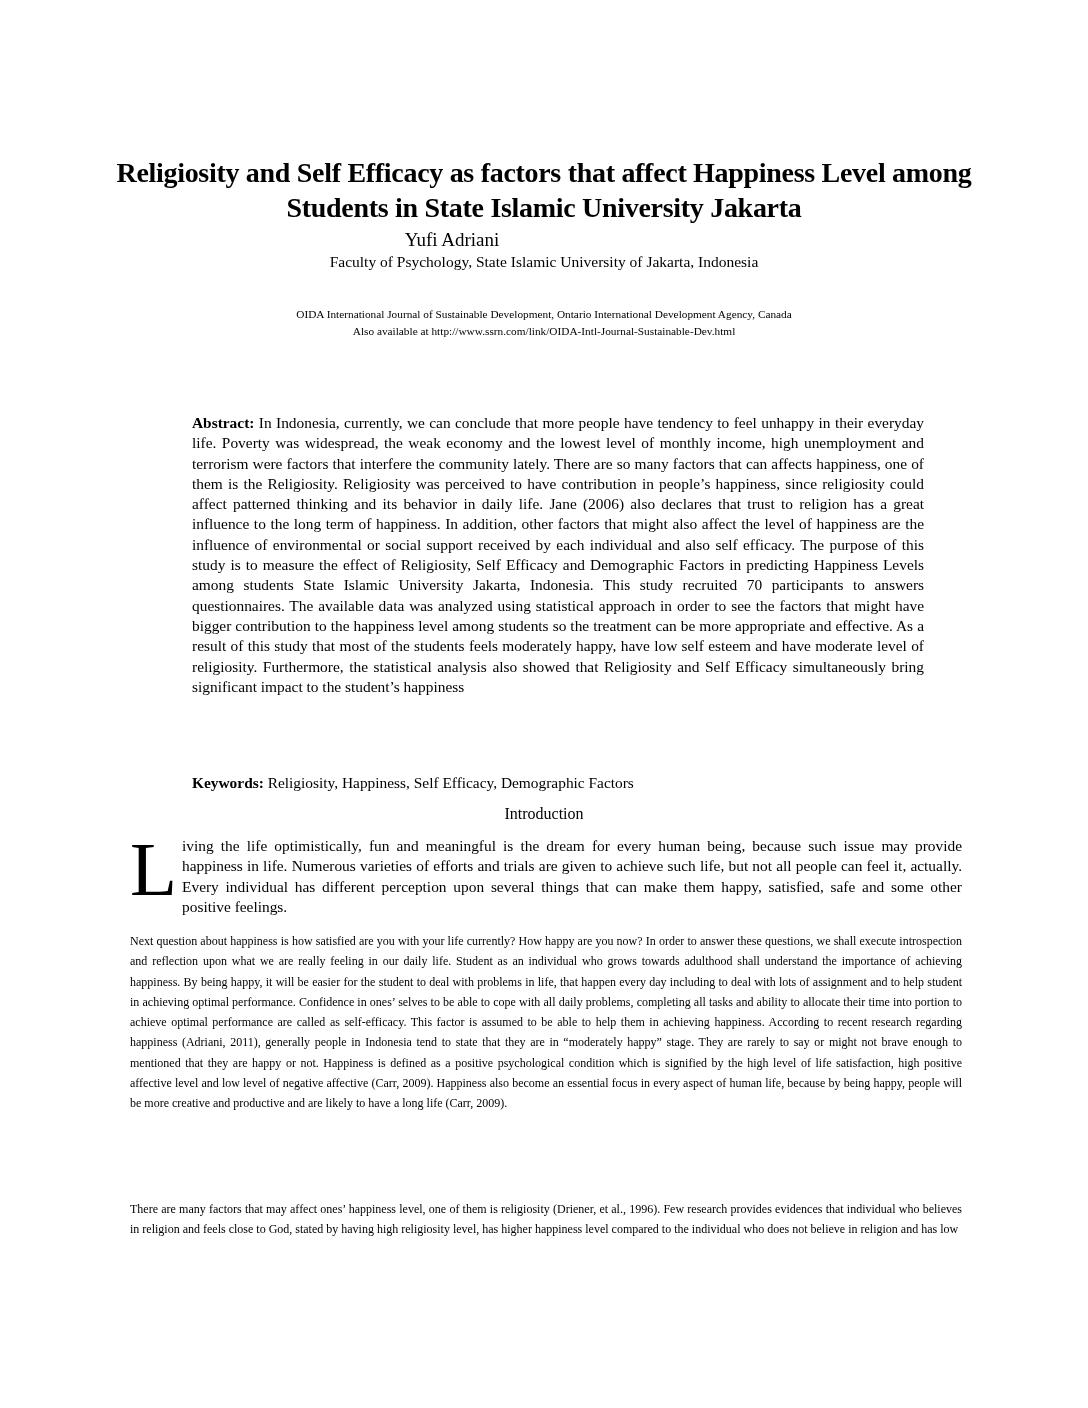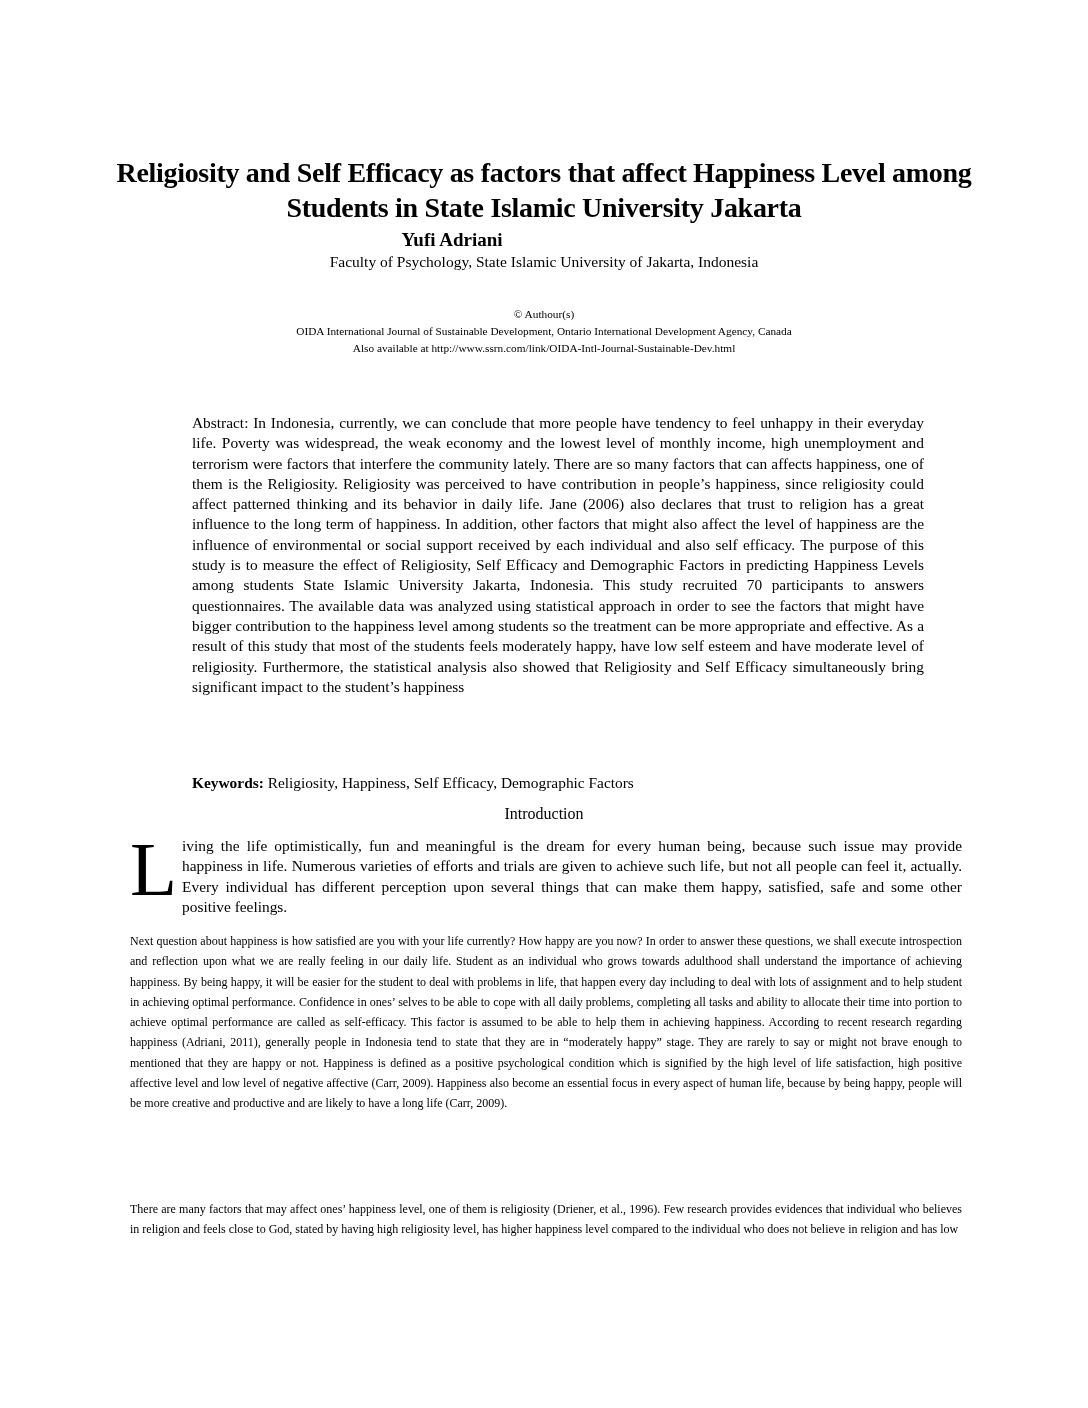--- a/index.html
+++ b/index.html
@@ -9,35 +9,35 @@
     }
     .page { position: absolute; left: 0; top: 0; width: 1088px; height: 1408px; }
     .title {
       position: absolute; left: 100px; width: 888px; top: 131px;
       text-align: center; font-weight: bold; font-size: 28px; line-height: 35px;
       letter-spacing: -0.3px;
       margin-top: 24px;
     }
     .author {
       position: absolute; left: 0; width: 904px; top: 229px; text-align: center;
-      font-weight: bold; font-size: 19px; line-height: 22px;
+      font-weight: normal; font-size: 19px; line-height: 22px;
     }
     .affil {
       position: absolute; left: 0; width: 1088px; top: 252px; text-align: center;
       font-size: 15.5px; line-height: 20px;
     }
     .pubinfo {
       position: absolute; left: 0; width: 1088px; top: 306px; text-align: center;
       font-size: 11.3px; line-height: 17px;
     }
     .abstract {
       position: absolute; left: 192px; width: 732px; top: 413px;
       font-size: 15.4px; line-height: 20.3px; text-align: justify;
     }
-    .abstract .lbl { font-weight: normal; }
+    .abstract .lbl { font-weight: bold; }
     .keywords {
       position: absolute; left: 192px; width: 732px; top: 773px;
       font-size: 15.4px; line-height: 20px;
     }
     .keywords .lbl { font-weight: bold; }
     .section-heading {
       position: absolute; left: 0; width: 1088px; top: 804px; text-align: center;
       font-weight: normal; font-size: 16px; line-height: 20px;
     }
     .intro-para {
@@ -62,21 +62,20 @@
 
   <div class="title">Religiosity and Self Efficacy as factors that affect Happiness Level among Students in State Islamic University Jakarta</div>
 
   <div class="author">Yufi Adriani</div>
 
   <div class="affil">
     <div>Faculty of Psychology, State Islamic University of Jakarta, Indonesia</div>
   </div>
 
   <div class="pubinfo">
-    <div>© Authour(s)</div>
     <div>OIDA International Journal of Sustainable Development, Ontario International Development Agency, Canada</div>
     <div>Also available at http://www.ssrn.com/link/OIDA-Intl-Journal-Sustainable-Dev.html</div>
   </div>
 
   <div class="abstract"><span class="lbl">Abstract:</span> <span>In Indonesia, currently, we can conclude that more people have tendency to feel unhappy in their everyday life. Poverty was widespread, the weak economy and the lowest level of monthly income, high unemployment and terrorism were factors that interfere the community lately. There are so many factors that can affects happiness, one of them is the Religiosity. Religiosity was perceived to have contribution in people’s happiness, since religiosity could affect patterned thinking and its behavior in daily life.  Jane (2006) also declares that trust to religion has a great influence to the long term of happiness. In addition, other factors that might also affect the level of happiness are the influence of environmental or social support received by each individual and also self efficacy. The purpose of this study is to measure the effect of Religiosity, Self Efficacy and Demographic Factors in predicting Happiness Levels among students State Islamic University Jakarta, Indonesia.  This study recruited 70 participants to answers questionnaires. The available data was analyzed using statistical approach in order to see the factors that might have bigger contribution to the happiness level among students so the treatment can be more appropriate and effective.  As a result of this study that most of the students feels moderately happy, have low self esteem and have moderate level of religiosity. Furthermore, the statistical analysis also showed that Religiosity and Self Efficacy simultaneously bring significant impact to the student’s happiness</span></div>
 
   <div class="keywords"><span class="lbl">Keywords:</span> <span>Religiosity, Happiness, Self Efficacy, Demographic Factors</span></div>
 
   <div class="section-heading">Introduction</div>
 

